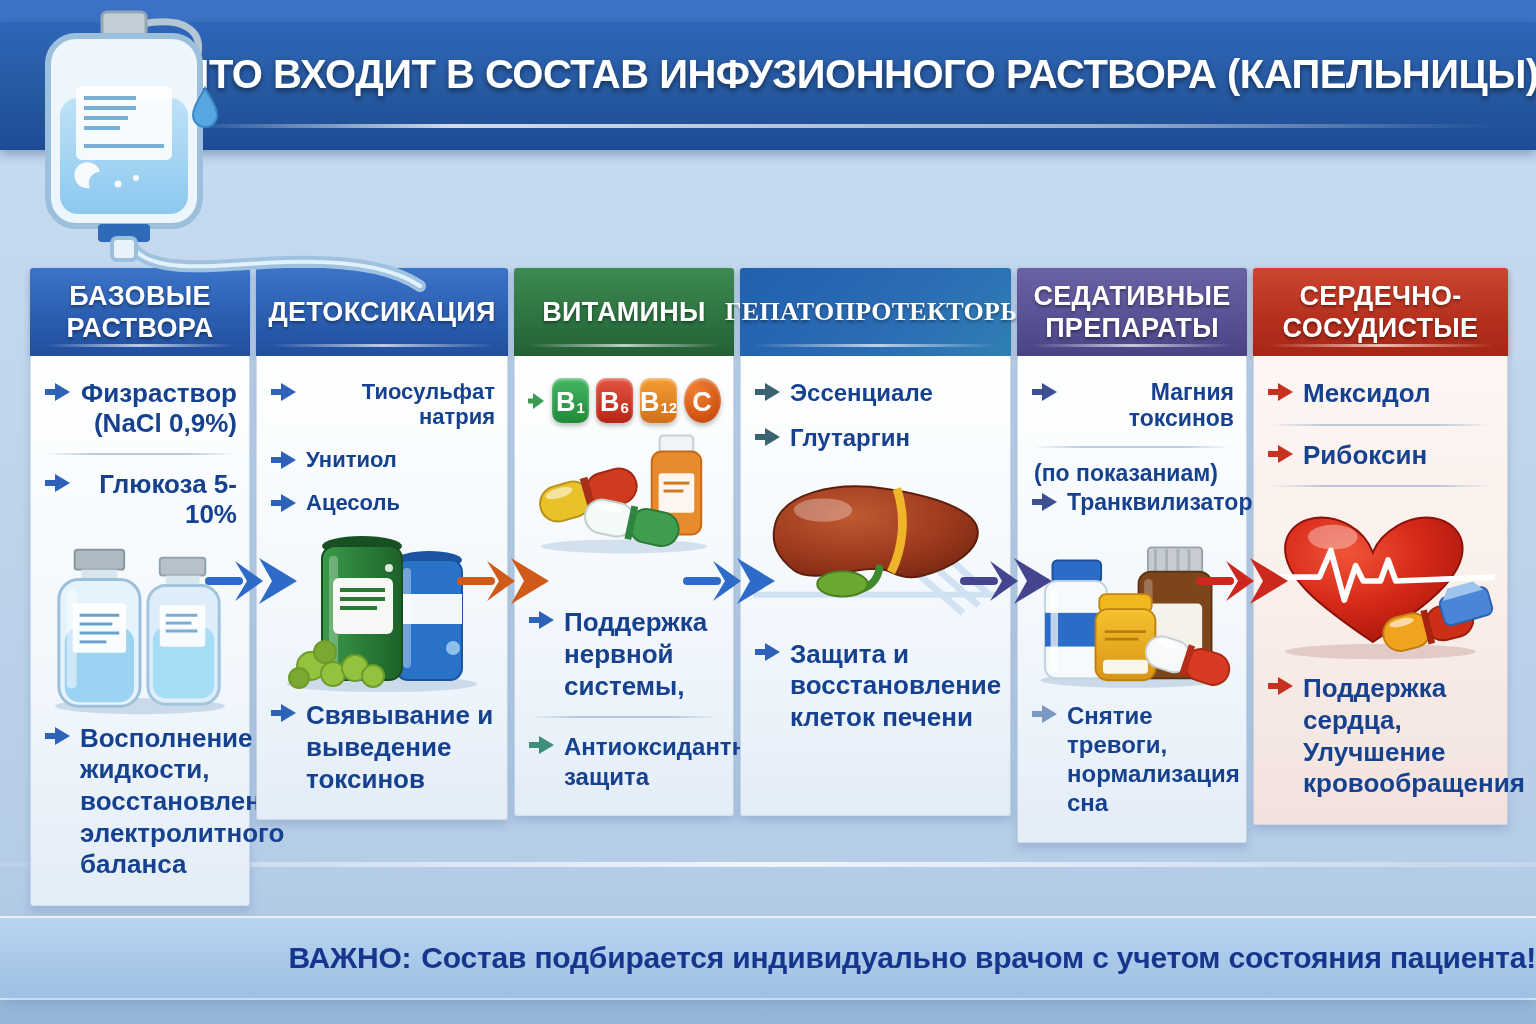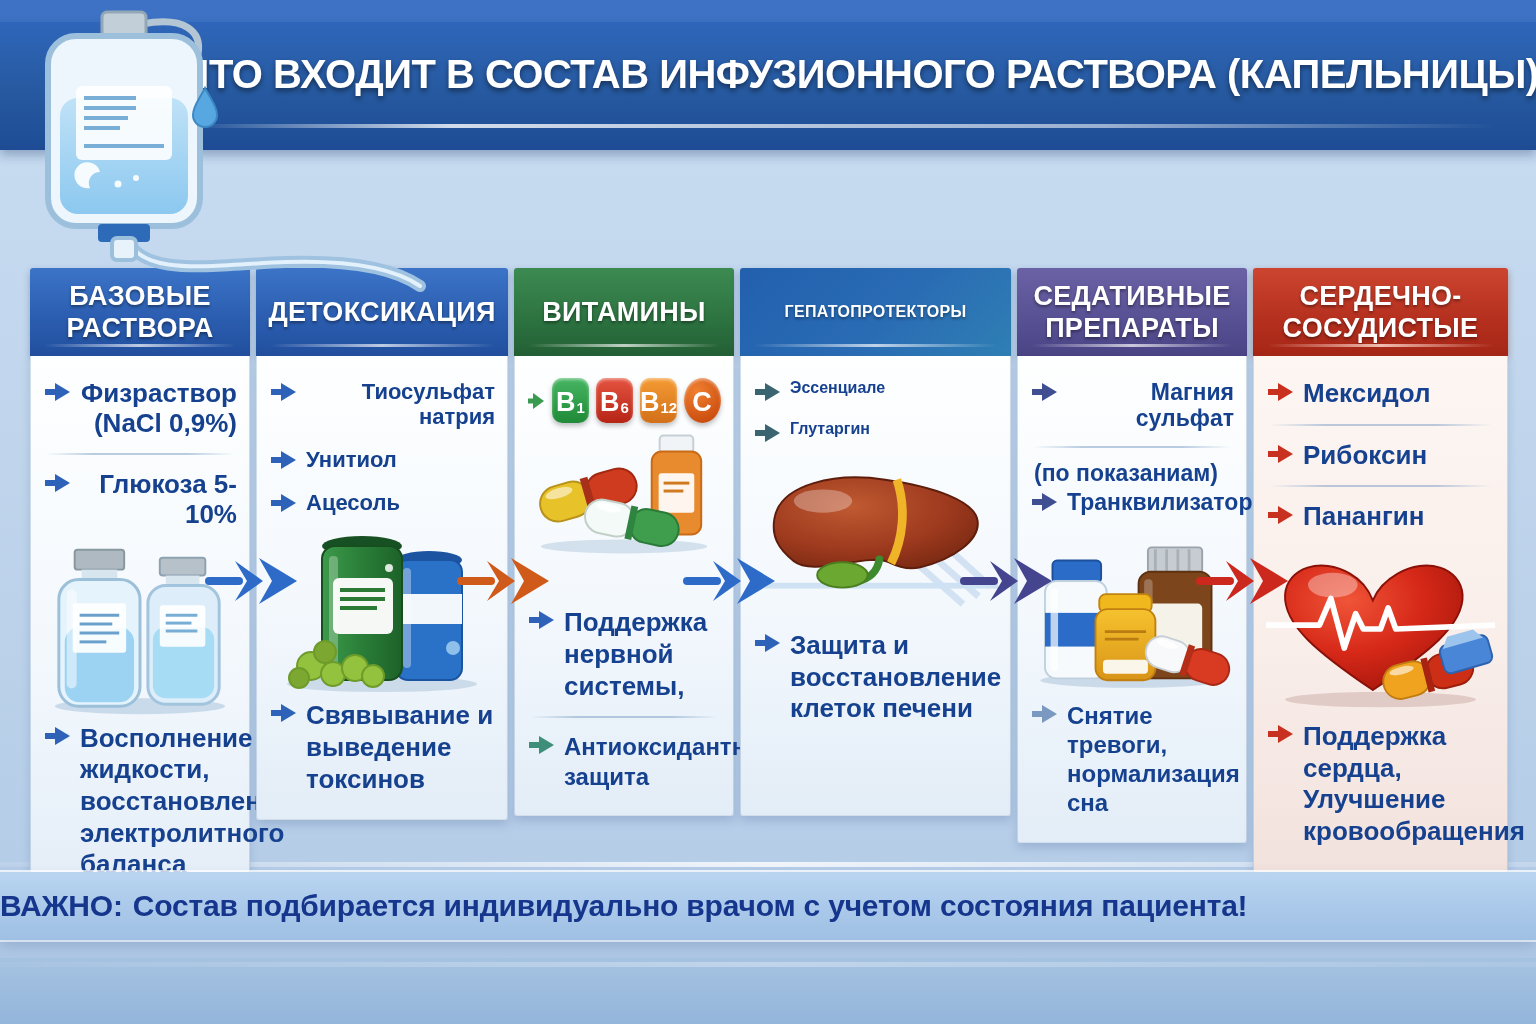--- a/index.html
+++ b/index.html
@@ -33,21 +33,21 @@
   .h-bluet{background:linear-gradient(135deg,#2260ae 0%,#2a6cb4 55%,#2f7fb4 100%);}
   .h-purple{background:linear-gradient(180deg,#6a62a4 0%,#575093 60%,#4a4384 100%);}
   .h-red{background:linear-gradient(180deg,#cb4530 0%,#b52f1e 60%,#a52616 100%);box-shadow:0 3px 7px rgba(120,30,20,.4);}
   .h-red::after{background:linear-gradient(90deg,rgba(255,200,190,0),rgba(255,215,205,.85),rgba(255,200,190,0));}
   .col-body{position:relative;flex:1;display:flex;flex-direction:column;padding:14px 12px 16px 12px;
     background:linear-gradient(180deg,#feffff 0%,#f3f8fd 55%,#e3edf7 100%);
     border:1px solid rgba(130,160,195,.35);border-top:none;border-radius:0 0 3px 3px;
     box-shadow:0 5px 10px rgba(60,90,140,.22);}
   .body-pink{background:linear-gradient(180deg,#fdf6f3 0%,#f9eeea 55%,#f2e2dd 100%);}
   .item{display:flex;gap:9px;align-items:flex-start;font-weight:bold;font-size:26px;line-height:1.14;color:#16418f;margin:9px 0;text-align:right;}
-  .c2 .item{font-size:22px}.c5 .item{font-size:23px}.c4 .item{font-size:16px}
+  .c2 .item{font-size:22px}.c5 .item{font-size:23px}.c4 .item{font-size:24px}
   .item .aw{flex:0 0 auto;margin-top:3px;}
   .note{font-weight:bold;font-size:23px;color:#16418f;margin:6px 0 0 4px;}
   .divider{height:2px;margin:6px 3px;border-radius:1px;
     background:linear-gradient(90deg,rgba(120,155,195,0),rgba(120,155,195,.5) 25%,rgba(120,155,195,.5) 75%,rgba(120,155,195,0));}
   .illus{display:flex;justify-content:center;align-items:flex-end;}
   .spacer{flex:1;}
   .benefit{display:flex;gap:9px;align-items:flex-start;font-weight:bold;font-size:26px;line-height:1.22;color:#16418f;margin:8px 0;}
   .benefit .aw{flex:0 0 auto;margin-top:3px;}
   .c5 .benefit{font-size:24px}
   
@@ -60,23 +60,23 @@
     color:#fff;font-weight:bold;font-size:27px;line-height:42px;
     box-shadow:0 3px 5px rgba(0,0,0,.25),inset 0 2px 3px rgba(255,255,255,.45);}
   .badge sub{font-size:15px;line-height:1;margin:0 0 8px 1px;}
   .b1{background:linear-gradient(180deg,#46b562,#1f8a38);}
   .b6{background:linear-gradient(180deg,#e55340,#b52415);}
   .b12{background:linear-gradient(180deg,#f49b33,#d2701a);}
   .bc{border-radius:50%;background:radial-gradient(circle at 35% 30%,#f08030,#cf5212 70%,#b84208);}
   
   .gap-arrow{position:absolute;top:556px;width:96px;height:50px;z-index:5;pointer-events:none;}
   
-  .footer{position:absolute;left:0;top:872px;width:100%;height:68px;z-index:2;
+  .footer{position:absolute;left:0;top:918px;width:100%;height:80px;z-index:2;
     background:linear-gradient(180deg,#b9d5f0 0%,#abc9ea 50%,#9fc0e4 100%);
-    display:flex;align-items:center;justify-content:flex-start;
+    display:flex;align-items:center;justify-content:flex-end;
     box-shadow:0 -2px 0 rgba(255,255,255,.75),0 2px 0 rgba(255,255,255,.6),0 6px 12px rgba(70,100,150,.25);}
   .footer .ftext{color:#15368c;font-weight:bold;font-size:30px;letter-spacing:-.2px;white-space:nowrap;}
   .footer .emph{margin-right:10px;}
   .bottom-shade{position:absolute;left:0;top:958px;width:100%;height:66px;
     background:linear-gradient(180deg,rgba(150,185,220,.35),rgba(130,170,212,.55));}
   .streak{position:absolute;left:0;width:100%;height:5px;background:linear-gradient(90deg,rgba(255,255,255,.1),rgba(255,255,255,.8),rgba(255,255,255,.2));}
 </style>
 </head>
 <body>
 
@@ -344,21 +344,21 @@
                 <path d="M2 10 h12" stroke="currentColor" stroke-width="6"></path>
                 <path d="M12 1 L27 10 L12 19 Z" fill="currentColor"></path>
               </svg>
             </span>
           <span>Антиоксидантная защита</span>
         </div>
       </div>
     </div>
 
     <div class="column c4">
-      <div class="col-header h-bluet" style="font-size:16px;">
+      <div class="col-header h-bluet" style="font-size:26px;font-family:Liberation Serif, serif;">
         <span class="hl">ГЕПАТОПРОТЕКТОРЫ</span>
       </div>
       <div class="col-body">
         <div class="item">
           <span class="aw slate-a">
               <svg width="28" height="20" viewBox="0 0 28 20">
                 <path d="M2 10 h12" stroke="currentColor" stroke-width="6"></path>
                 <path d="M12 1 L27 10 L12 19 Z" fill="currentColor"></path>
               </svg>
             </span>
@@ -414,21 +414,21 @@
         <span class="hl">ПРЕПАРАТЫ</span>
       </div>
       <div class="col-body">
         <div class="item">
           <span class="aw navy-a">
               <svg width="28" height="20" viewBox="0 0 28 20">
                 <path d="M2 10 h12" stroke="currentColor" stroke-width="6"></path>
                 <path d="M12 1 L27 10 L12 19 Z" fill="currentColor"></path>
               </svg>
             </span>
-          <span>Магния сульфат</span>
+          <span>Магния токсинов</span>
         </div>
         <div class="divider"></div>
         <div class="note">(по показаниам)</div>
         <div class="item" style="margin-top:2px;">
           <span class="aw navy-a">
               <svg width="28" height="20" viewBox="0 0 28 20">
                 <path d="M2 10 h12" stroke="currentColor" stroke-width="6"></path>
                 <path d="M12 1 L27 10 L12 19 Z" fill="currentColor"></path>
               </svg>
             </span>
@@ -510,29 +510,20 @@
         <div class="item">
           <span class="aw red-a">
               <svg width="28" height="20" viewBox="0 0 28 20">
                 <path d="M2 10 h12" stroke="currentColor" stroke-width="6"></path>
                 <path d="M12 1 L27 10 L12 19 Z" fill="currentColor"></path>
               </svg>
             </span>
           <span>Рибоксин</span>
         </div>
         <div class="divider"></div>
-        <div class="item">
-          <span class="aw red-a">
-              <svg width="28" height="20" viewBox="0 0 28 20">
-                <path d="M2 10 h12" stroke="currentColor" stroke-width="6"></path>
-                <path d="M12 1 L27 10 L12 19 Z" fill="currentColor"></path>
-              </svg>
-            </span>
-          <span>Панангин</span>
-        </div>
         <div class="illus" style="height:172px;">
           <svg width="240" height="168" viewBox="0 0 240 168">
             <defs>
               <radialGradient id="gHeart" cx="35%" cy="28%" r="85%">
                 <stop offset="0" stop-color="#f05538"></stop>
                   <stop offset=".5" stop-color="#d62818"></stop>
                   <stop offset="1" stop-color="#9e150a"></stop>
               </radialGradient>
             </defs>
             <ellipse cx="120" cy="158" rx="100" ry="8" fill="#d0b0ac" opacity=".55"></ellipse>

